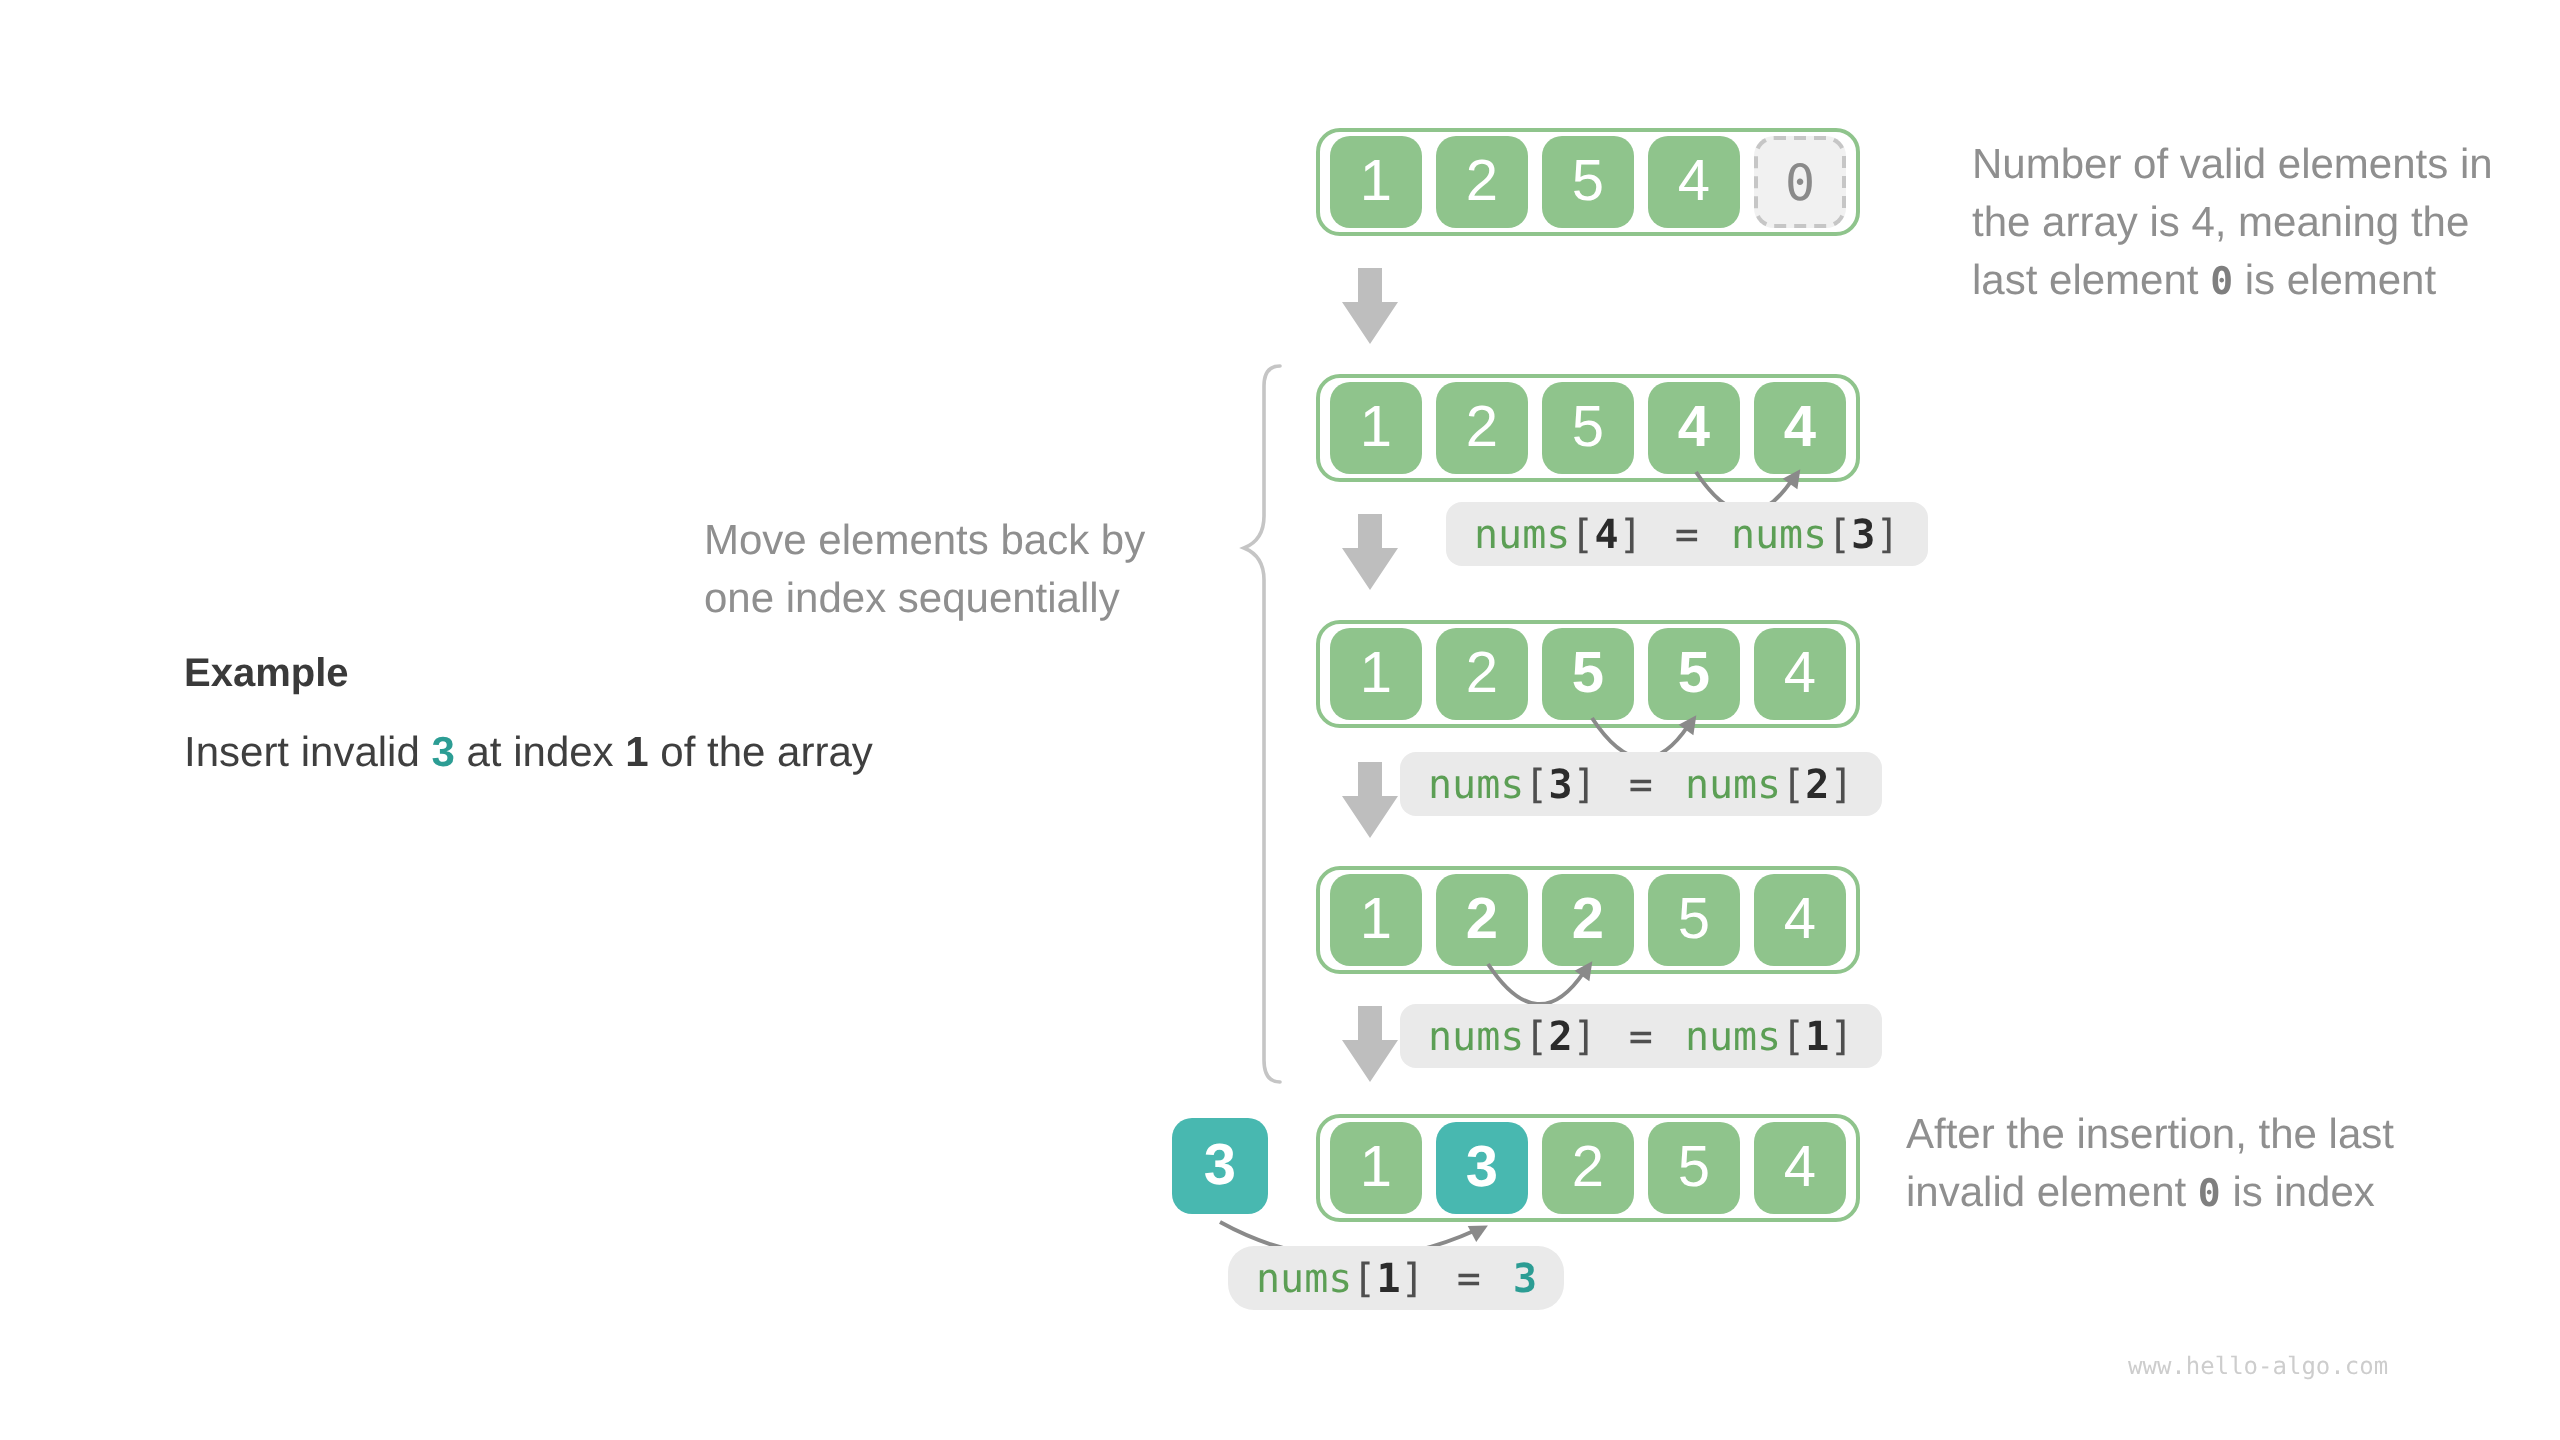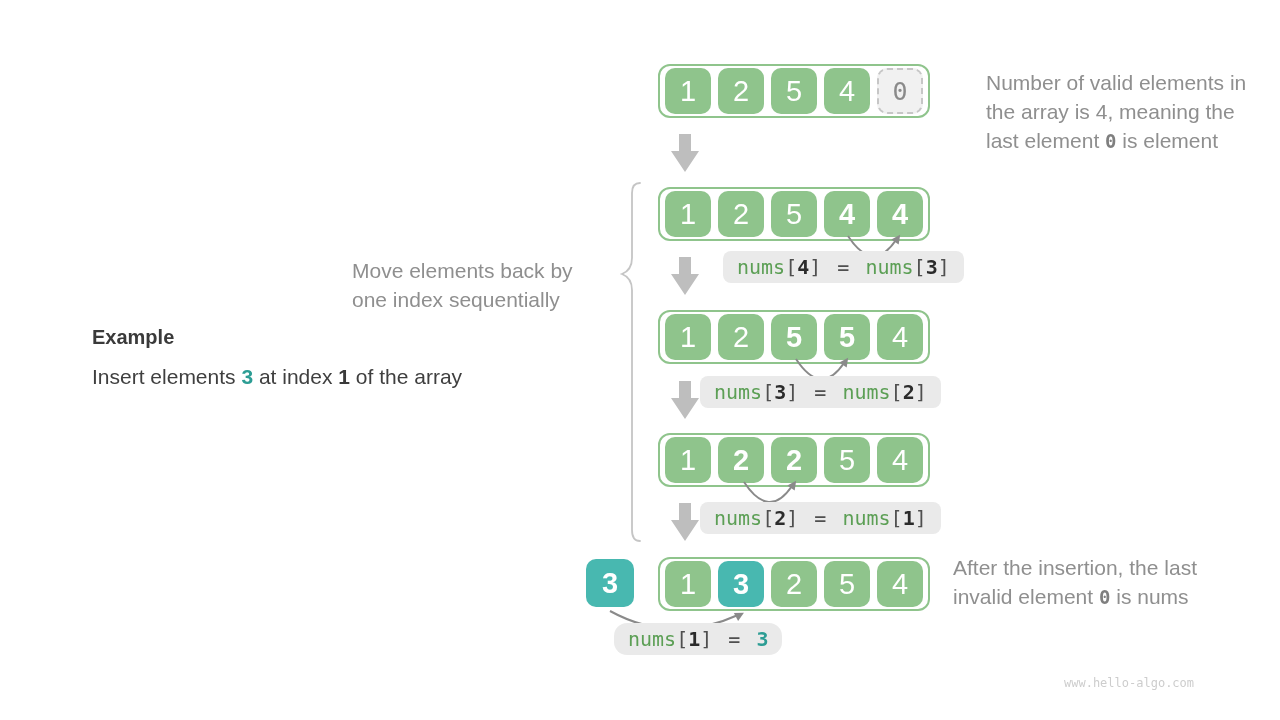--- a/index.html
+++ b/index.html
@@ -45,37 +45,37 @@
 
   .abs{position:absolute;}
 </style>
 </head>
 <body>
 
 <div class="canvas">
 
   <div class="example">
     <div class="heading">Example</div>
-    <div class="body"><span>Insert elements </span><span class="teal-text">3</span><span> at index </span><span class="bold-text">1</span><span> of the array</span></div>
+    <div class="body"><span>Insert invalid </span><span class="teal-text">3</span><span> at index </span><span class="bold-text">1</span><span> of the array</span></div>
   </div>
 
   <div class="note" style="left:352px;top:256px;">
     <div>Move elements back by</div>
     <div>one index sequentially</div>
   </div>
 
   <div class="note" style="left:986px;top:46px;margin-top:22px;">
     <div>Number of valid elements in</div>
     <div>the array is 4, meaning the</div>
     <div><span>last element </span><span class="mono0">0</span><span> is element</span></div>
   </div>
 
   <div class="note" style="left:953px;top:553px;">
     <div>After the insertion, the last</div>
-    <div><span>invalid element </span><span class="mono0">0</span><span> is nums</span></div>
+    <div><span>invalid element </span><span class="mono0">0</span><span> is index</span></div>
   </div>
 
   <svg class="abs" style="left:614px;top:180px;" width="30" height="366" viewBox="0 0 30 366">
     <path d="M 26 3 Q 18 3 18 13 L 18 78 Q 18 90 8 94 Q 18 98 18 110 L 18 350 Q 18 361 26 361" fill="none" stroke="#C5C5C5" stroke-width="1.8" stroke-linecap="round"></path>
   </svg>
 
   <div class="array" style="top:64px;">
     <div class="cell">1</div>
     <div class="cell">2</div>
     <div class="cell">5</div>

